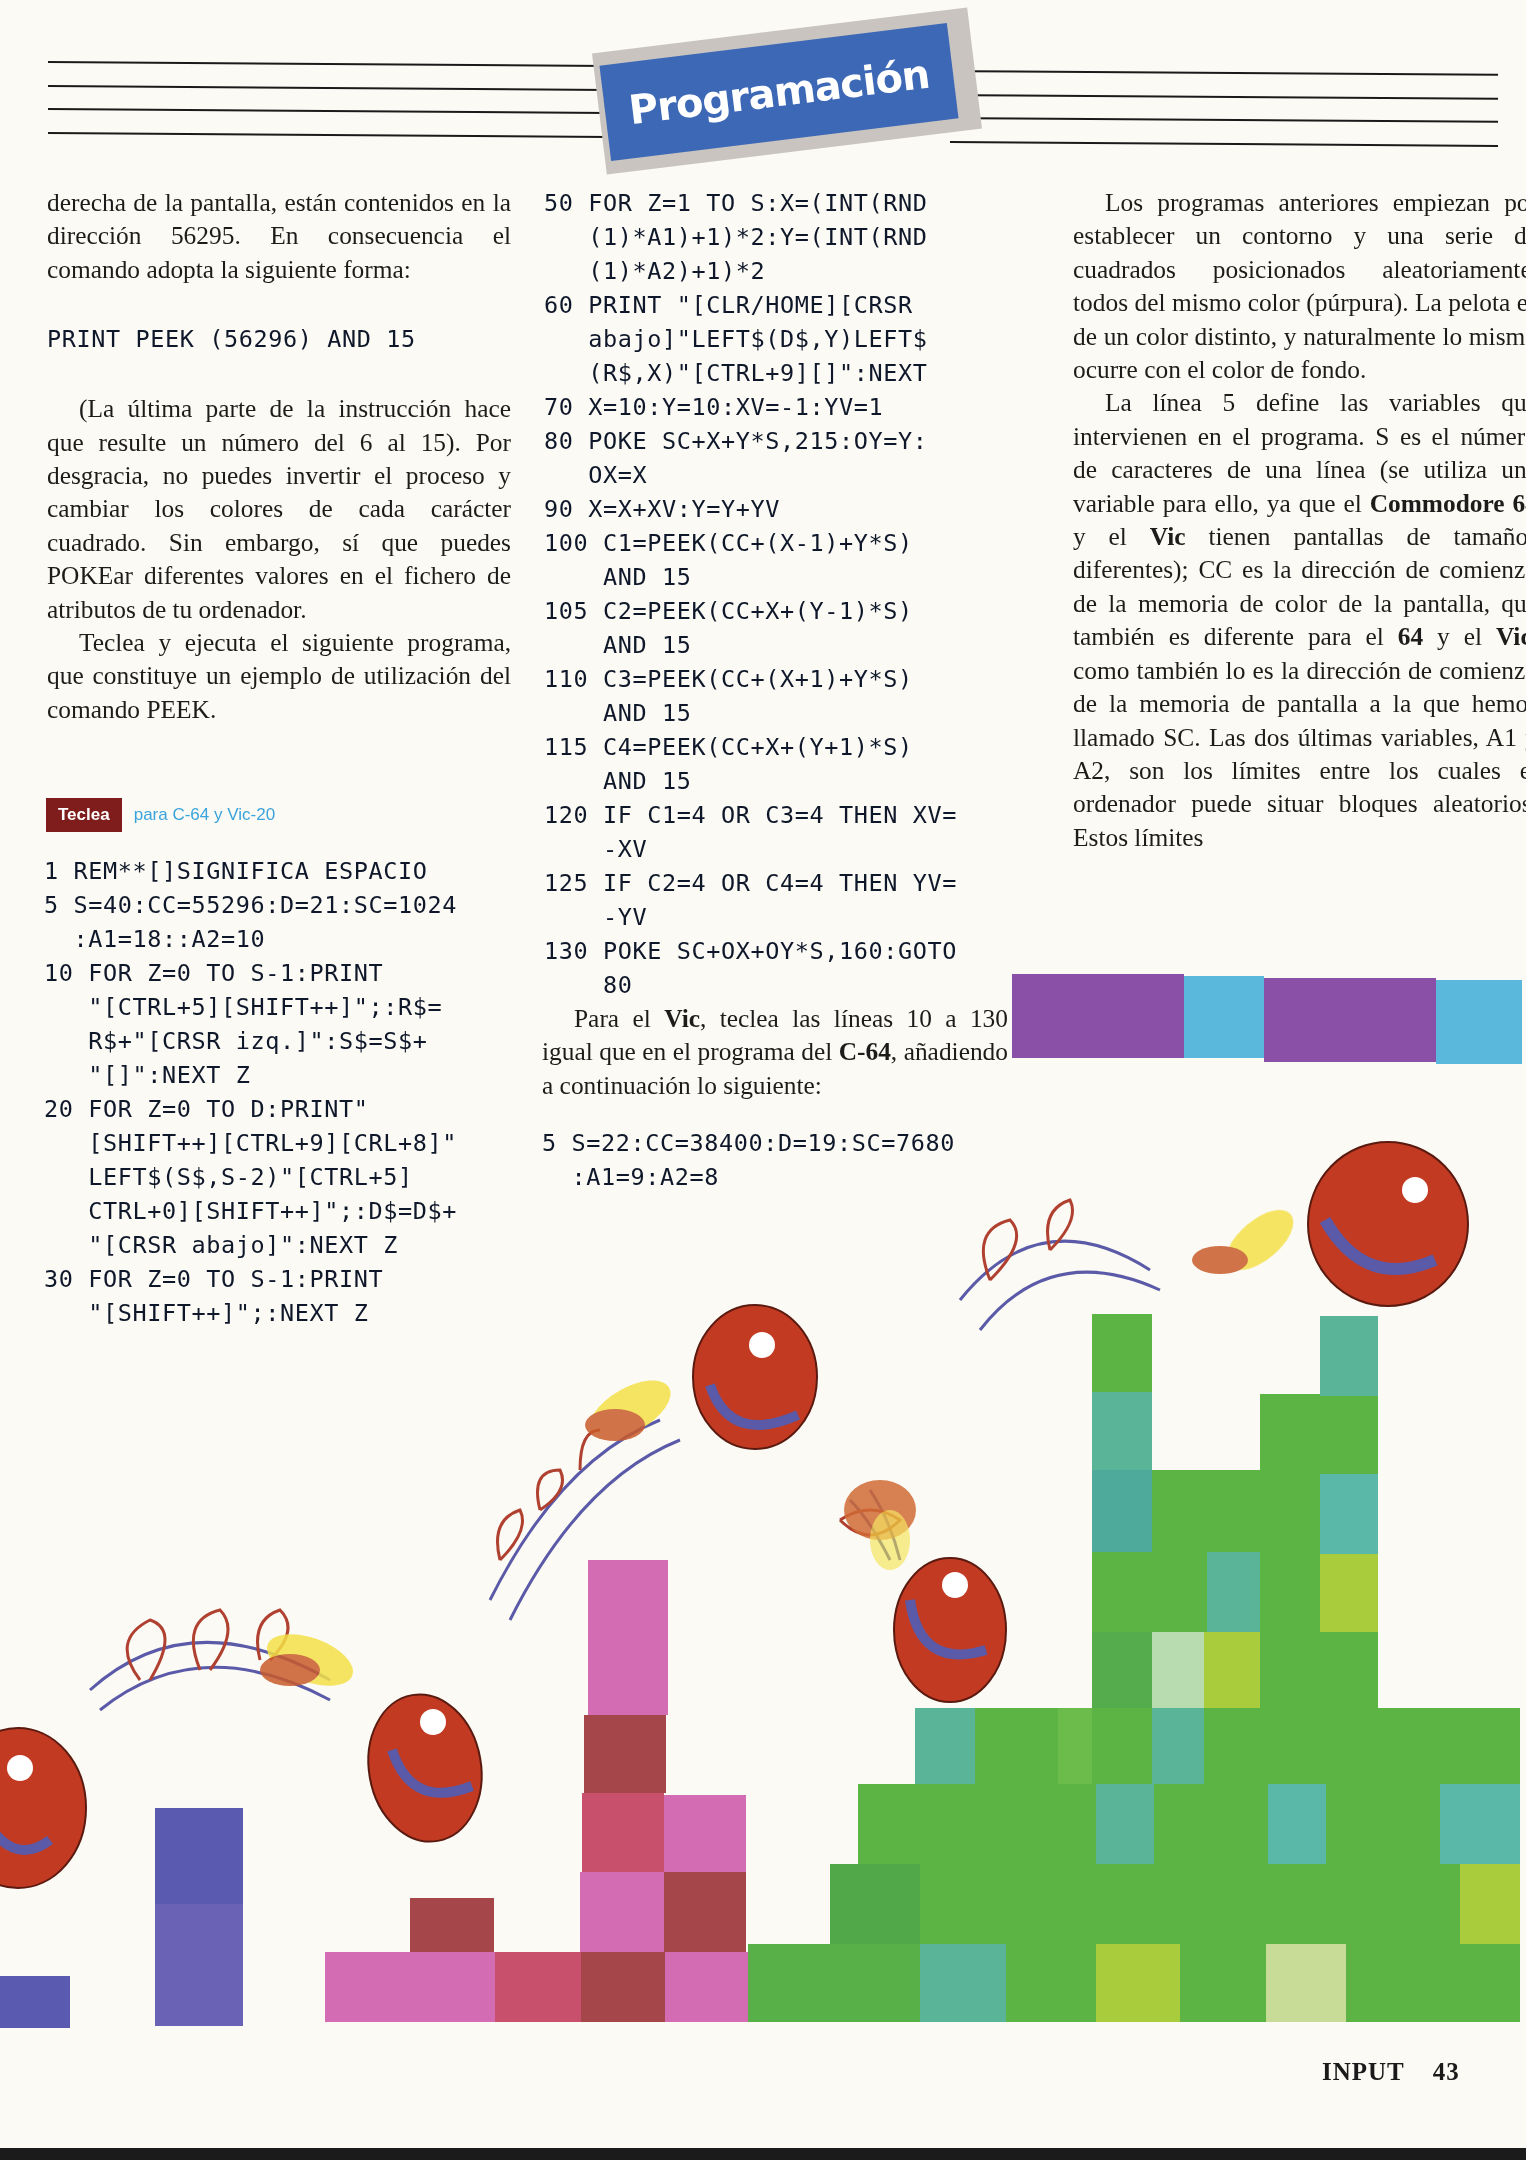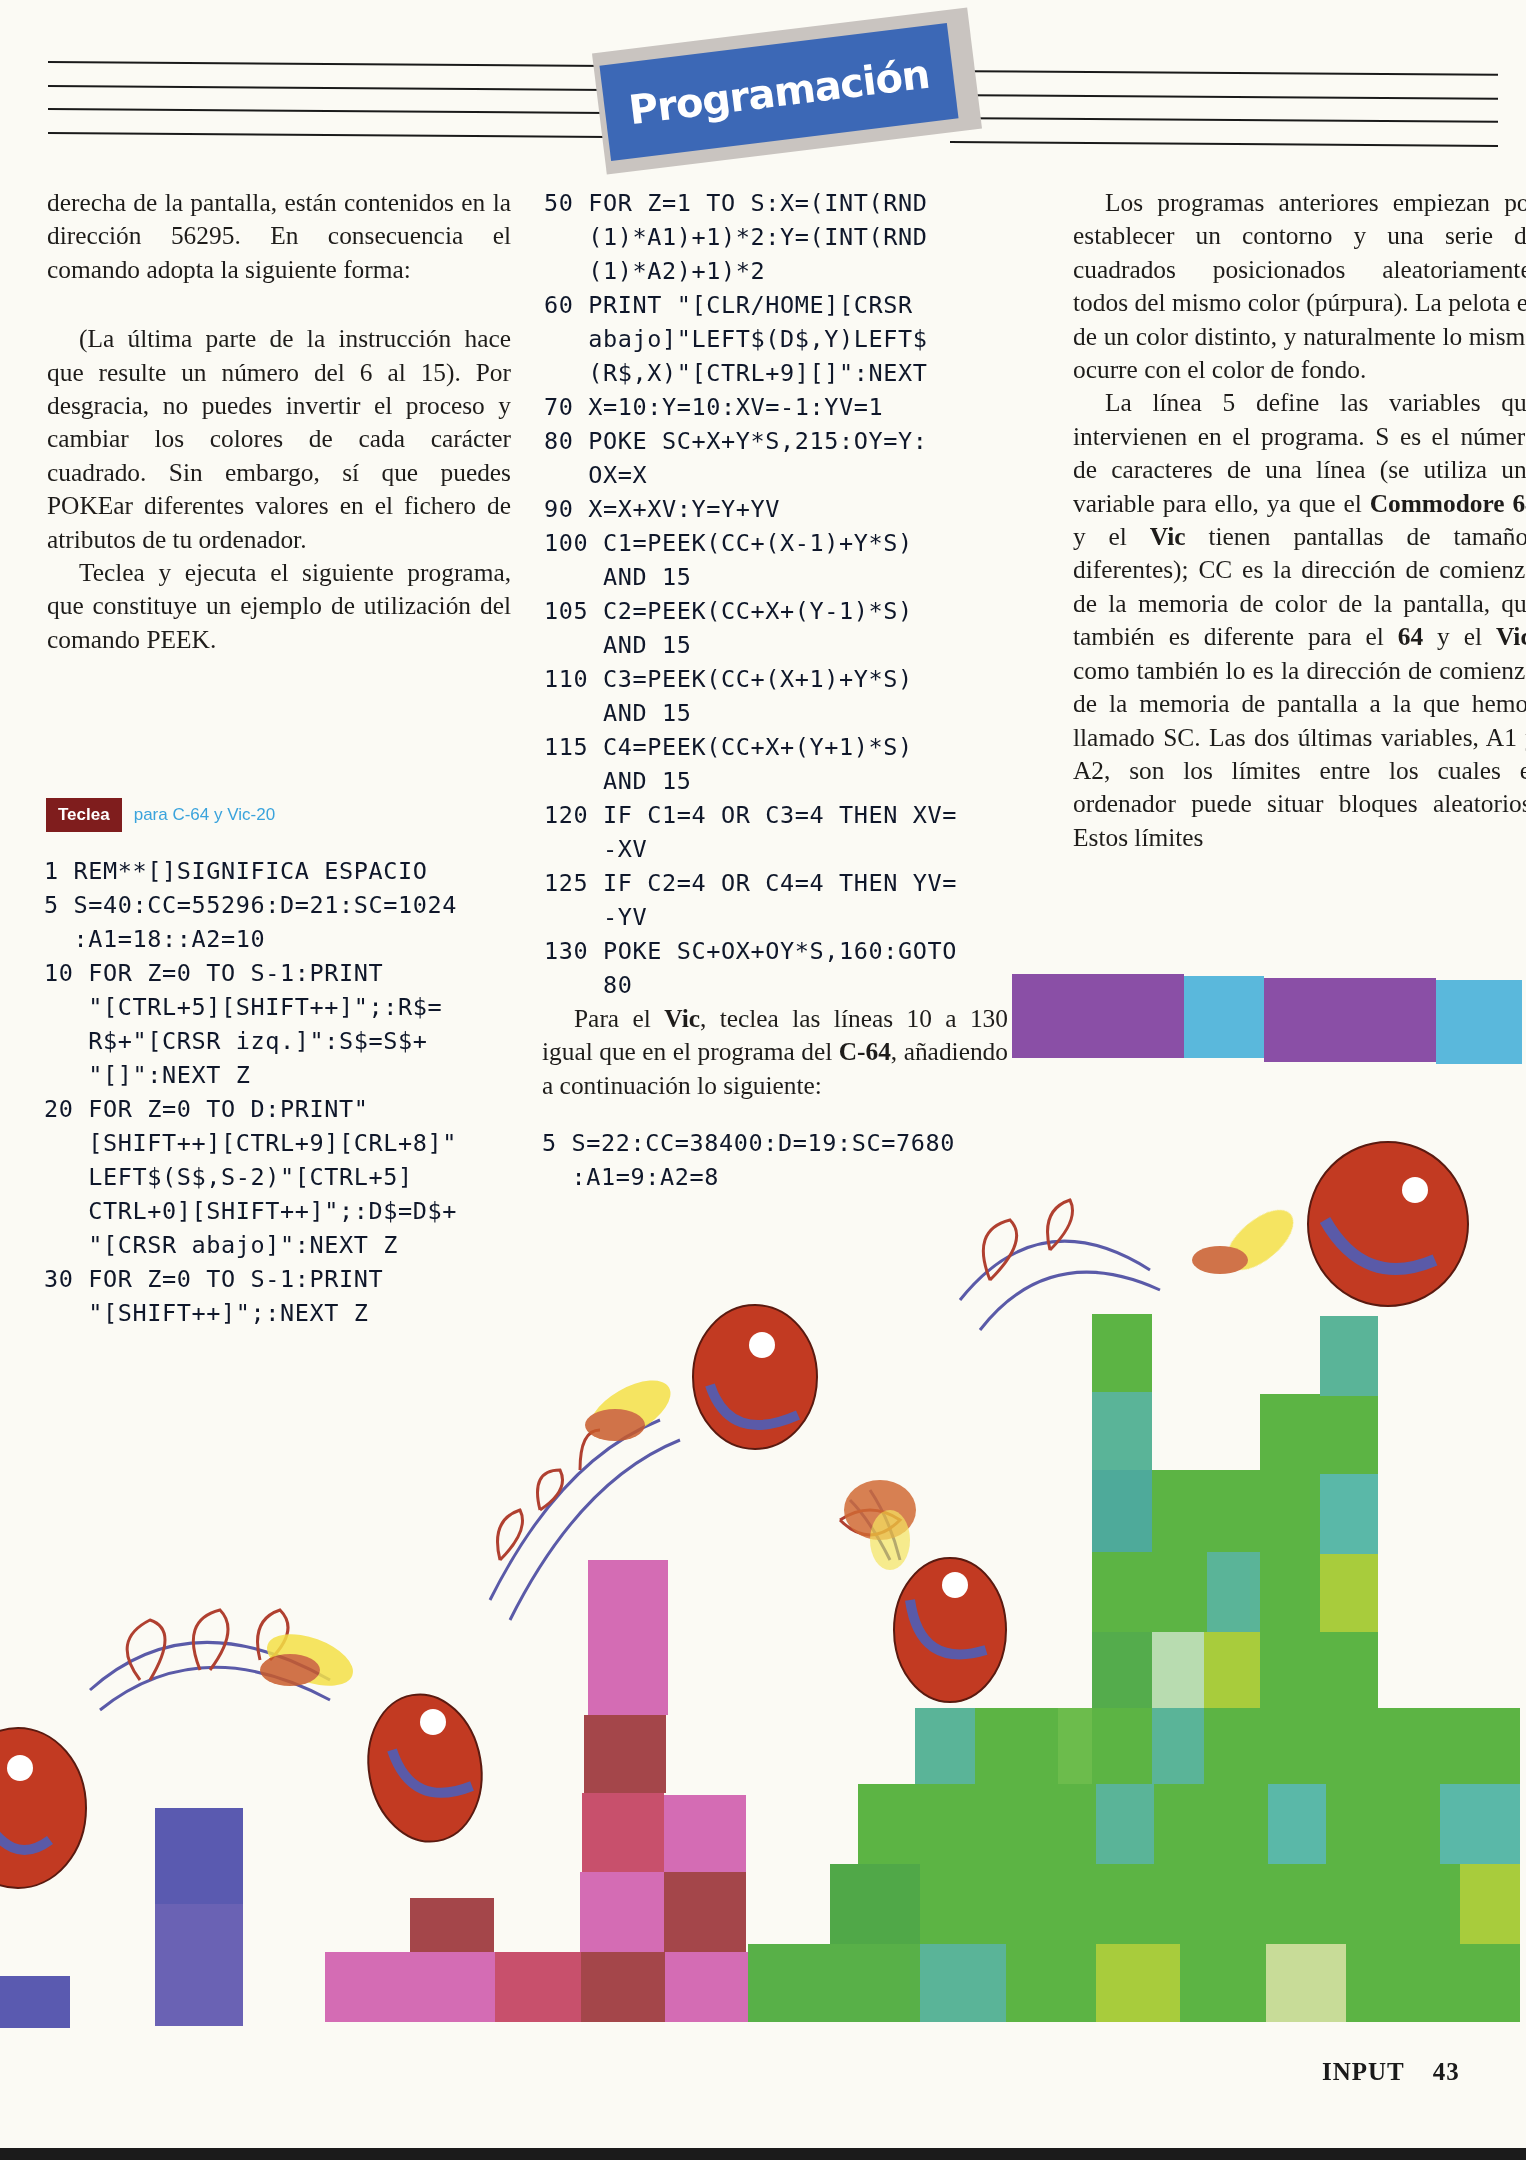--- a/index.html
+++ b/index.html
@@ -32,20 +32,21 @@
 <div class="rule" style="left:968px;top:119px;width:530px;transform:rotate(0.4deg);"></div>
 <div class="rule" style="left:950px;top:143px;width:548px;transform:rotate(0.4deg);"></div>
 
 <div class="banner-shadow"></div>
 <div class="banner">
   <span>Programación</span>
 </div>
 
 <div class="col" style="left:47px;top:186px;width:464px;">
   <p class="p">derecha de la pantalla, están contenidos en la dirección 56295. En consecuencia el comando adopta la siguiente forma:</p>
+  <p class="code" style="margin-top:36px;">PRINT PEEK (56296) AND 15</p>
   <p class="p ind" style="margin-top:36px;">(La última parte de la instrucción hace que resulte un número del 6 al 15). Por desgracia, no puedes invertir el proceso y cambiar los colores de cada carácter cuadrado. Sin embargo, sí que puedes POKEar diferentes valores en el fichero de atributos de tu ordenador.</p>
   <p class="p ind">Teclea y ejecuta el siguiente programa, que constituye un ejemplo de utilización del comando PEEK.</p>
 </div>
 
 <div class="teclea-wrap">
   <div class="teclea">Teclea</div>
   <div class="teclea-sub">para C-64 y Vic-20</div>
 </div>
 
 <pre class="code" style="position:absolute;left:44px;top:854px;">1 REM**[]SIGNIFICA ESPACIO

